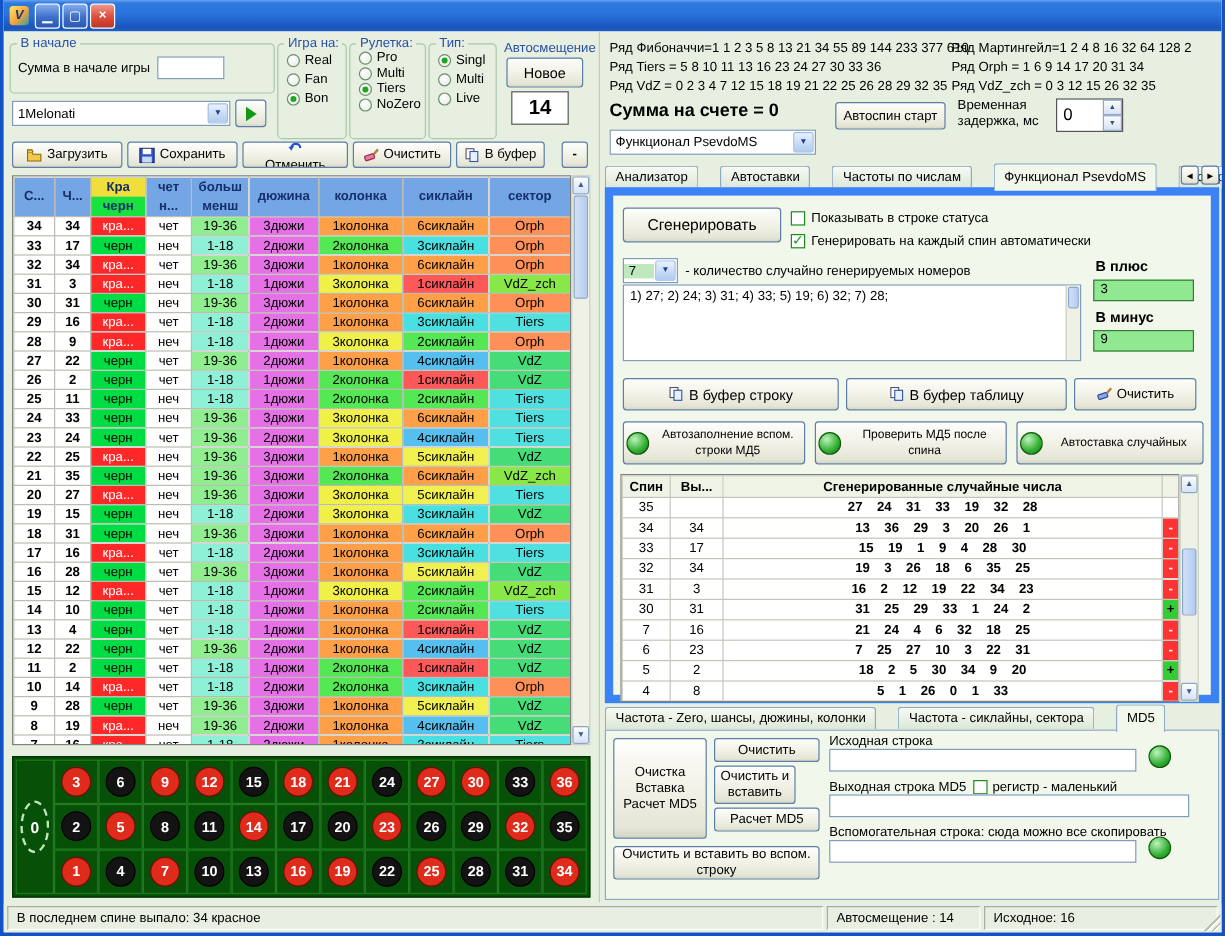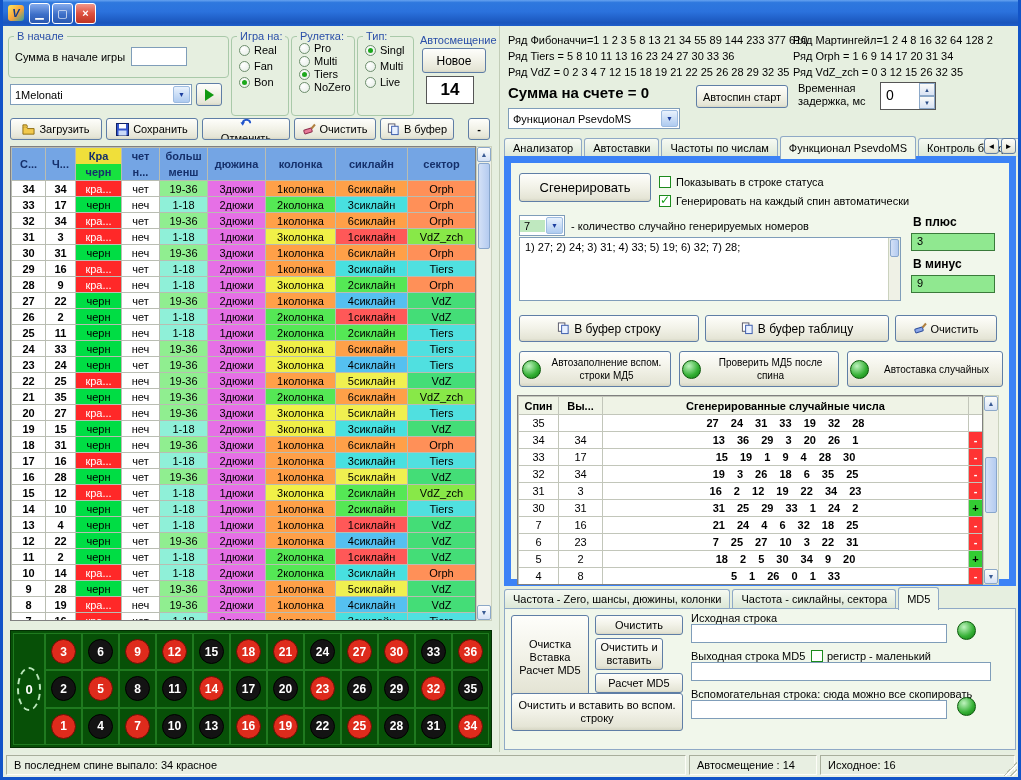--- a/index.html
+++ b/index.html
@@ -79,21 +79,21 @@
 .right-panel{position:absolute;left:497px;top:26px;width:521px;height:726px;}
 .divider{position:absolute;left:496px;top:26px;width:1px;height:726px;background:#C2CDB8;}
 .series-col{position:absolute;line-height:16px;white-space:nowrap;}
 .sum-label{position:absolute;left:8px;top:58px;font-size:15px;font-weight:bold;}
 .delay-label{position:absolute;left:298px;top:56px;width:86px;line-height:13px;}
 .spinner{position:absolute;left:380px;top:56px;width:56px;height:28px;border:1px solid #555;background:#fff;display:flex;}
 .spin-val{flex:1;font-size:14px;padding:4px 5px;}
 .spin-btns{width:16px;display:flex;flex-direction:column;}
 .spin-btn{flex:1;border:1px solid #8CA8C8;background:linear-gradient(#FBFBF8,#D9E3F4);font-size:6px;color:#2A4C86;display:flex;align-items:center;justify-content:center;}
 .tabbar{position:absolute;left:4px;top:110px;height:21px;display:flex;align-items:flex-end;}
-.tab{border:1px solid #8FA9C6;border-bottom:none;border-radius:3px 3px 0 0;padding:3px 8px 2px;background:linear-gradient(#F6FAF3,#DCE7D6);margin-right:2px;white-space:nowrap;height:19px;}
+.tab{border:1px solid #8FA9C6;border-bottom:none;border-radius:3px 3px 0 0;padding:3px 8px 2px;background:linear-gradient(#F6FAF3,#DCE7D6);margin-right:18px;white-space:nowrap;height:19px;}
 .tab.active{background:#F1F7EB;height:23px;padding-top:5px;position:relative;z-index:2;margin-bottom:-2px;}
 .tab-scroll{position:absolute;top:112px;width:15px;height:16px;font-size:8px;}
 .panel{position:absolute;left:4px;top:130px;width:512px;height:430px;border:7px solid #3b82f6;background:#F1F7EB;}
 .gen-btn{left:8px;top:10px;width:132px;height:29px;font-size:13px;}
 .chk-col{position:absolute;left:148px;top:9px;}
 .chk-row{display:flex;align-items:center;gap:5px;height:19px;}
 .count-label{position:absolute;left:60px;top:57px;}
 .plus-label,.minus-label{position:absolute;left:402px;font-size:12px;font-weight:bold;}
 .valbox{position:absolute;left:400px;width:84px;height:18px;background:#90E890;border:1px solid #3A7A3A;padding:1px 5px;}
 .seqbox{position:absolute;left:8px;top:74px;width:382px;height:64px;border:1px solid #7F9DB9;background:#fff;padding:3px 14px 3px 5px;overflow:hidden;}
@@ -932,21 +932,21 @@
         <div class="tab active">
           <span>MD5</span>
         </div>
     </div>
 
     <div class="md5-panel">
       <button class="xbtn multi" style="left:6px;top:6px;width:78px;height:84px;">Очистка Вставка Расчет MD5</button>
       <button class="xbtn" style="left:90px;top:6px;width:88px;height:20px;">Очистить</button>
       <button class="xbtn multi" style="left:90px;top:29px;width:68px;height:32px;">Очистить и вставить</button>
       <button class="xbtn" style="left:90px;top:64px;width:88px;height:20px;">Расчет MD5</button>
-      <button class="xbtn multi" style="left:6px;top:84px;width:172px;height:38px;">Очистить и вставить во вспом. строку</button>
+      <button class="xbtn multi" style="left:6px;top:96px;width:172px;height:28px;">Очистить и вставить во вспом. строку</button>
 
       <div class="md5-label" style="left:186px;top:3px;">Исходная строка</div>
       <input class="tbox" style="left: 186px; top: 15px; width: 256px;">
       <span class="sphere" style="position:absolute;left:452px;top:12px;"></span>
 
       <div class="md5-label" style="left:186px;top:41px;">Выходная строка MD5</div>
       <span class="chk" style="position:absolute;left:306px;top:41px;"></span>
       <div class="md5-label" style="left:322px;top:41px;">регистр - маленький</div>
       <input class="tbox" style="left: 186px; top: 53px; width: 300px;">
 

